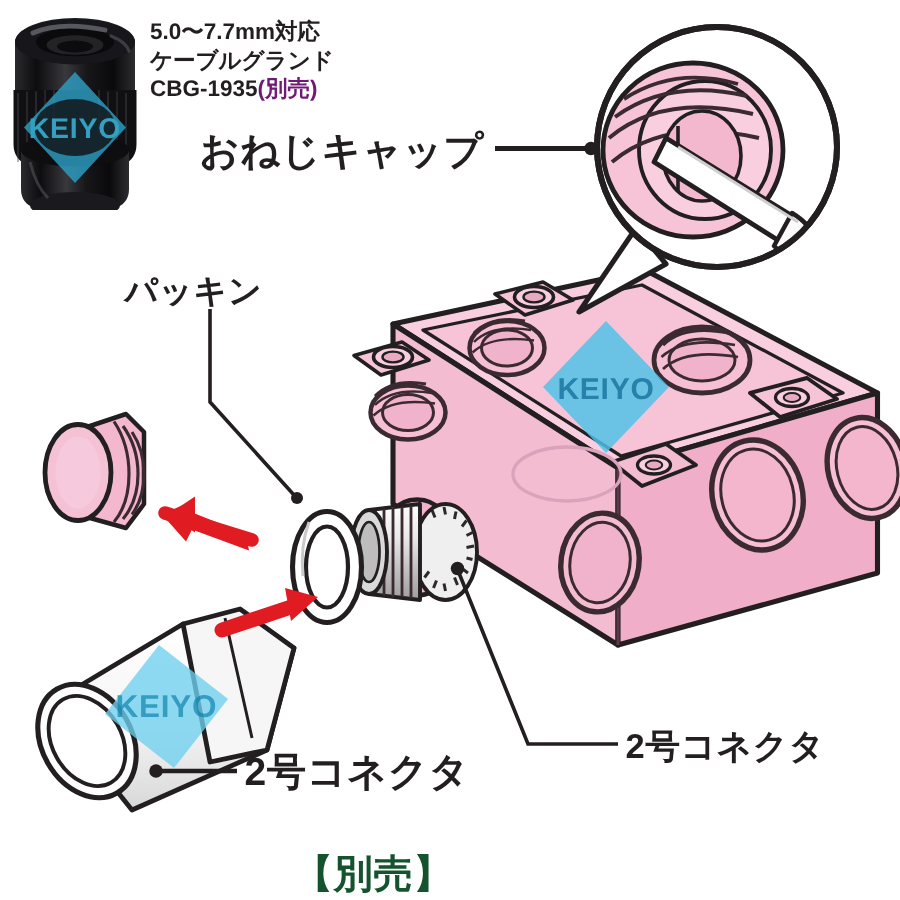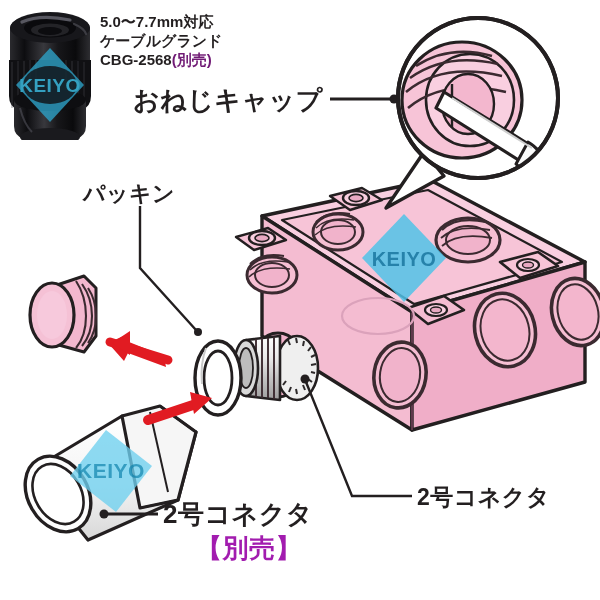--- a/index.html
+++ b/index.html
@@ -25,21 +25,21 @@
     height: 600px;
   }
   .lbl {
     position: absolute;
     color: #231f20;
     font-weight: 700;
     letter-spacing: 0.5px;
     white-space: nowrap;
     line-height: 1.12;
   }
-  .lbl.red { color: #a21caf; }
+  .lbl.red { color: #14532d; margin-top: 34px; }
 
   #spec-text {
     left: 100px;
     top: 12px;
     font-size: 15px;
     font-weight: 700;
     letter-spacing: 0px;
     line-height: 1.28;
   }
   #spec-text .sold {
@@ -347,21 +347,21 @@
         <path d="M528 142 Q548 154 540 170 Q528 176 516 164 Z" fill="#fbfbfb" stroke="#231f20" stroke-width="3" stroke-linejoin="round"></path>
         <path d="M452 98 L532 148" stroke="#cfcfcf" stroke-width="2" fill="none"></path>
       </g>
       <circle cx="478" cy="98" r="80" fill="none" stroke="#231f20" stroke-width="4"></circle>
     </g>
   </svg>
 
   <div class="lbl" id="spec-text">
     <div>5.0〜7.7mm対応</div>
     <div>ケーブルグランド</div>
-    <div><span>CBG-2568</span><span class="sold">(別売)</span></div>
+    <div><span>CBG-1935</span><span class="sold">(別売)</span></div>
   </div>
 
   <div class="lbl" id="label-onejicap">おねじキャップ</div>
 
   <div class="lbl" id="label-packing">パッキン</div>
 
   <div class="lbl" id="label-connector">2号コネクタ</div>
 
   <div class="lbl red" id="label-connector-sold">【別売】</div>
 

